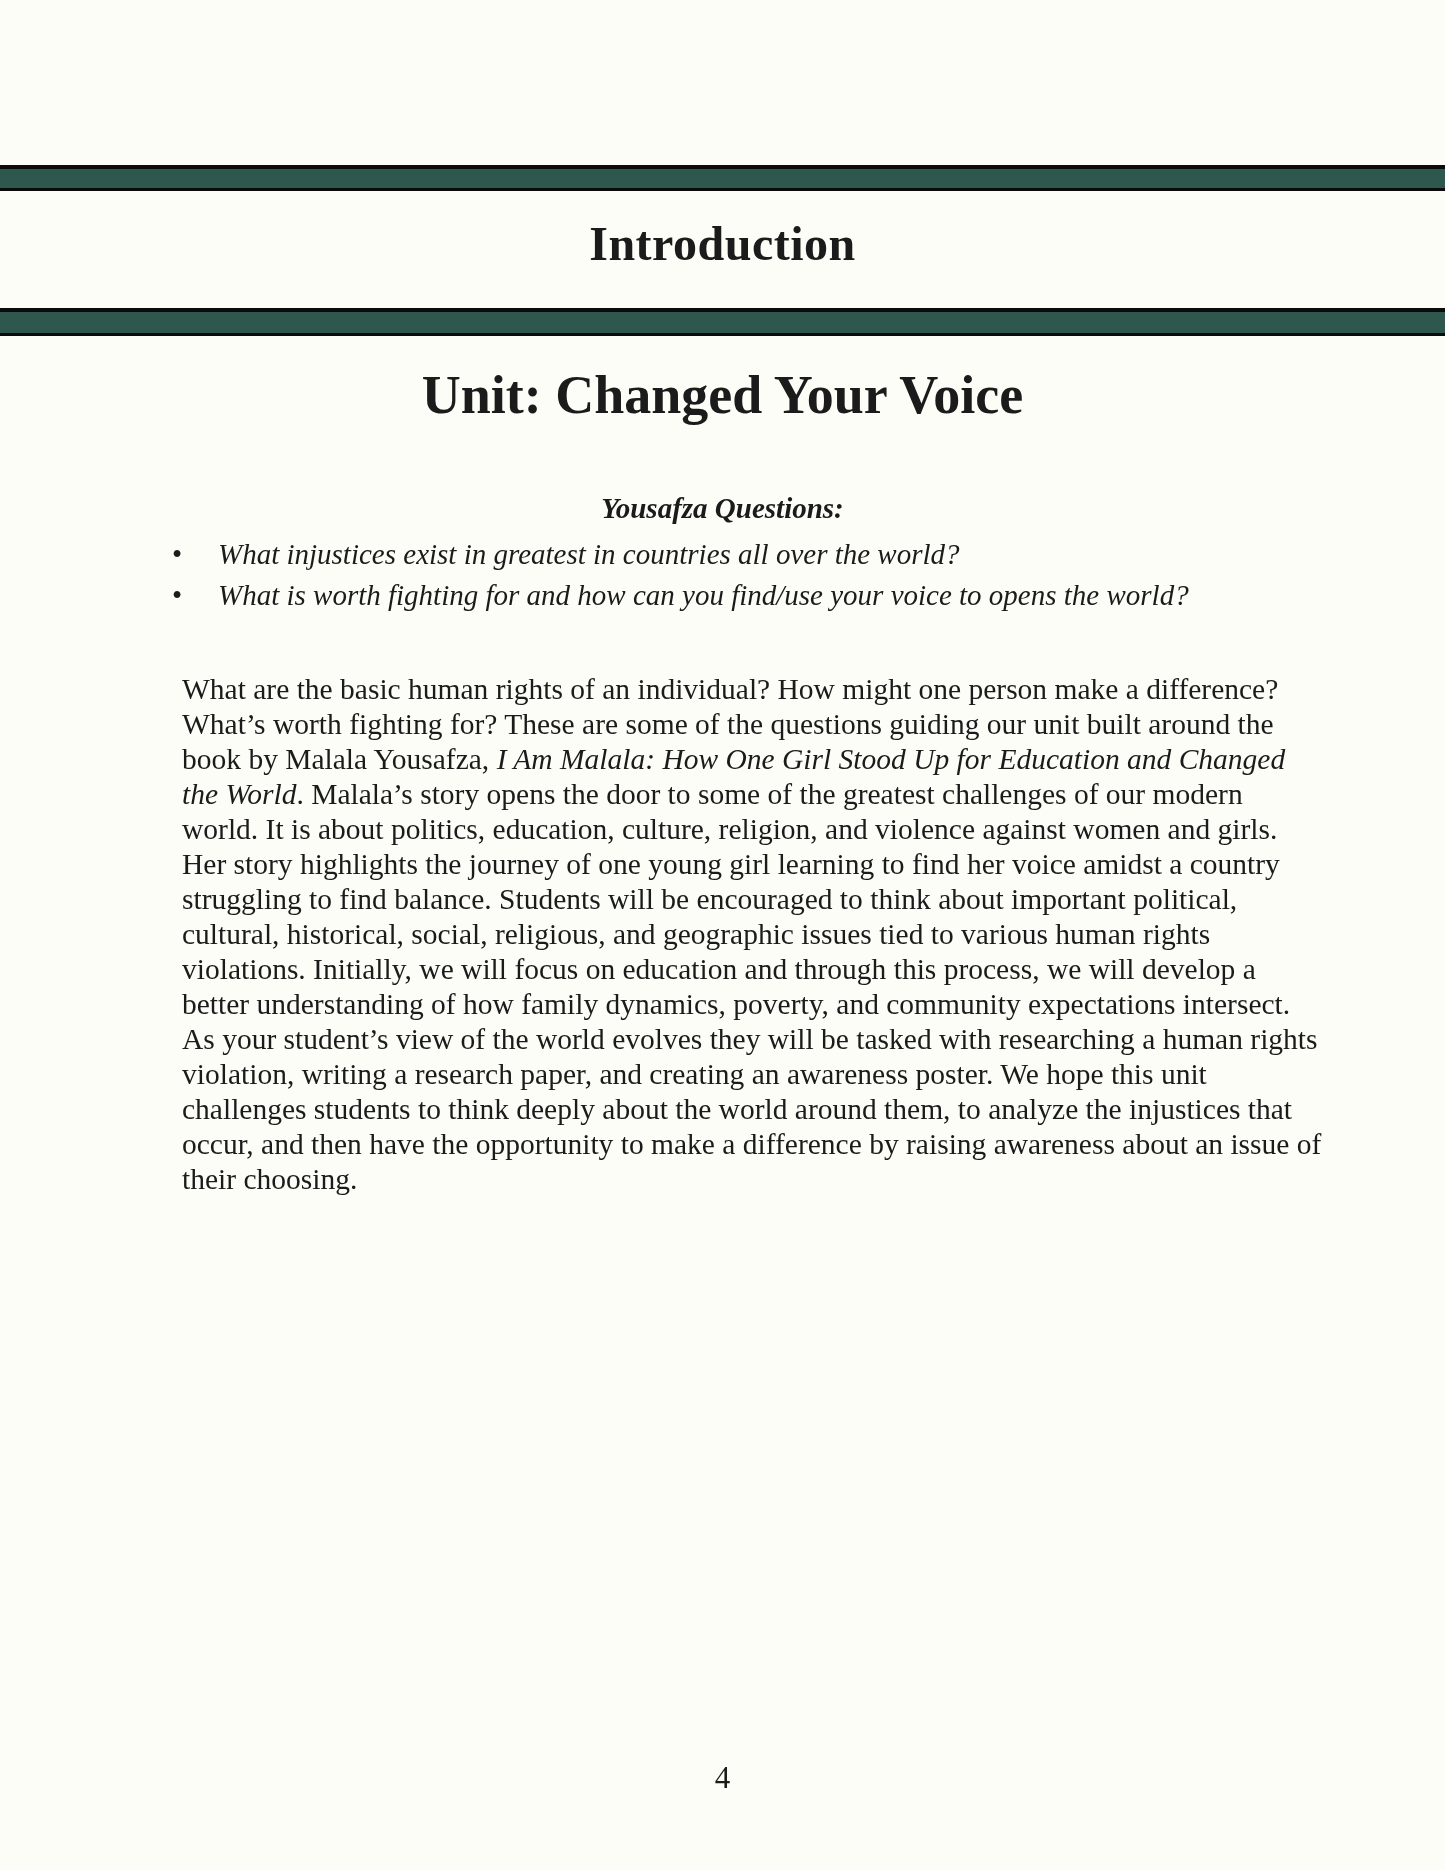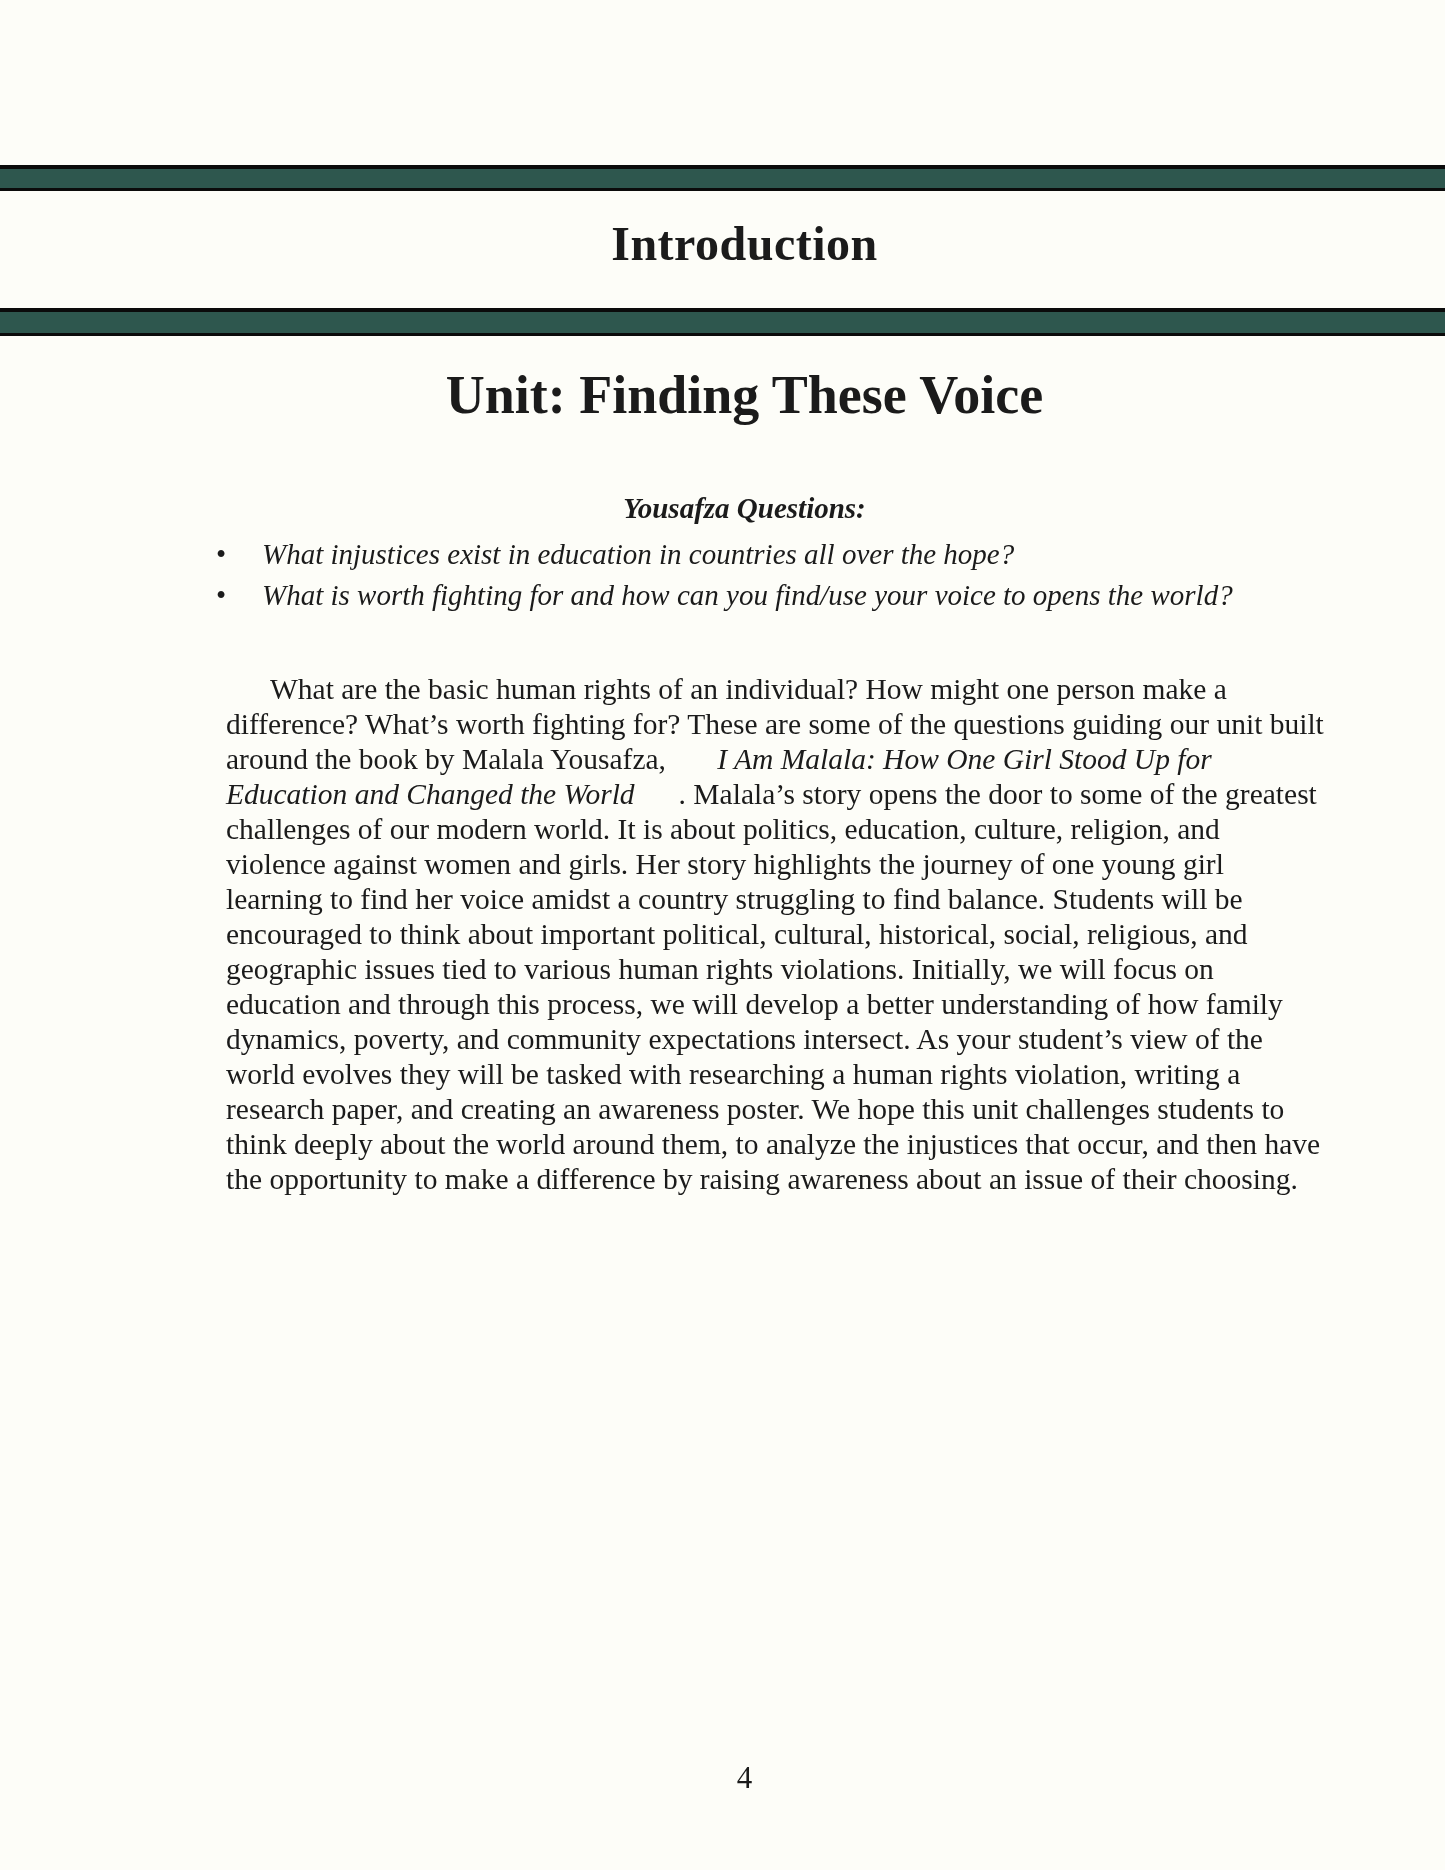--- a/index.html
+++ b/index.html
@@ -1,21 +1,21 @@
 <!DOCTYPE html>
 <html style="--bar-teal: #2e574e; --bar-border: #0b0b0b; --bg: #fdfdf8; --ink: #1b1b1b;"><head>
 <meta charset="utf-8">
 <style>
   :root {
     --bar-teal: #2e574e;
     --bar-border: #0b0b0b;
     --bg: #fdfdf8;
     --ink: #1b1b1b;
   }
-  * { box-sizing: border-box; padding-left: 44px; }
+  * { box-sizing: border-box; }
   html, body { margin: 0; padding: 0; }
   body { background: #e8e8e8; }
   .page {
     position: relative;
     width: 1445px;
     height: 1870px;
     margin: 0 auto;
     background: var(--bg);
     color: var(--ink);
     font-family: "Liberation Serif", "DejaVu Serif", serif;
@@ -109,28 +109,28 @@
 <body>
 
 <div class="page">
 
   <div class="bar bar-top"></div>
 
   <h1 class="intro-title">Introduction</h1>
 
   <div class="bar bar-bottom"></div>
 
-  <h2 class="unit-title">Unit: Finding These Voice</h2>
+  <h2 class="unit-title">Unit: Changed Your Voice</h2>
 
   <p class="eq-label">Yousafza Questions:</p>
 
   <ul class="eq-list">
     <li>
       <span class="bullet-dot">•</span>
-      <span>What injustices exist in education in countries all over the hope?</span>
+      <span>What injustices exist in greatest in countries all over the world?</span>
     </li>
     <li>
       <span class="bullet-dot">•</span>
       <span>What is worth fighting for and how can you find/use your voice to opens the world?</span>
     </li>
   </ul>
 
   <p class="body-paragraph"><span>What are the basic human rights of an individual? How might one person make a difference? What’s worth fighting for? These are some of the questions guiding our unit built around the book by Malala Yousafza, </span><span class="italic">I Am Malala: How One Girl Stood Up for Education and Changed the World</span><span>. Malala’s story opens the door to some of the greatest challenges of our modern world. It is about politics, education, culture, religion, and violence against women and girls. Her story highlights the journey of one young girl learning to find her voice amidst a country struggling to find balance. Students will be encouraged to think about important political, cultural, historical, social, religious, and geographic issues tied to various human rights violations. Initially, we will focus on education and through this process, we will develop a better understanding of how family dynamics, poverty, and community expectations intersect. As your student’s view of the world evolves they will be tasked with researching a human rights violation, writing a research paper, and creating an awareness poster. We hope this unit challenges students to think deeply about the world around them, to analyze the injustices that occur, and then have the opportunity to make a difference by raising awareness about an issue of their choosing.</span></p>
 
   <div class="page-number">4</div>

